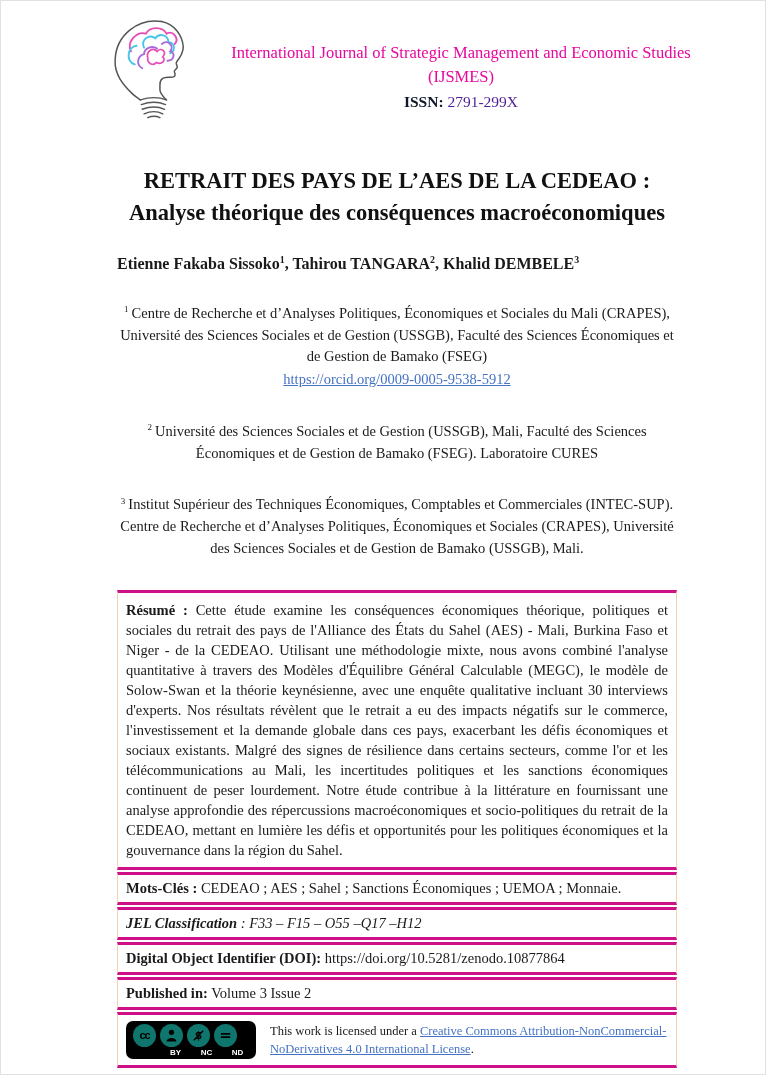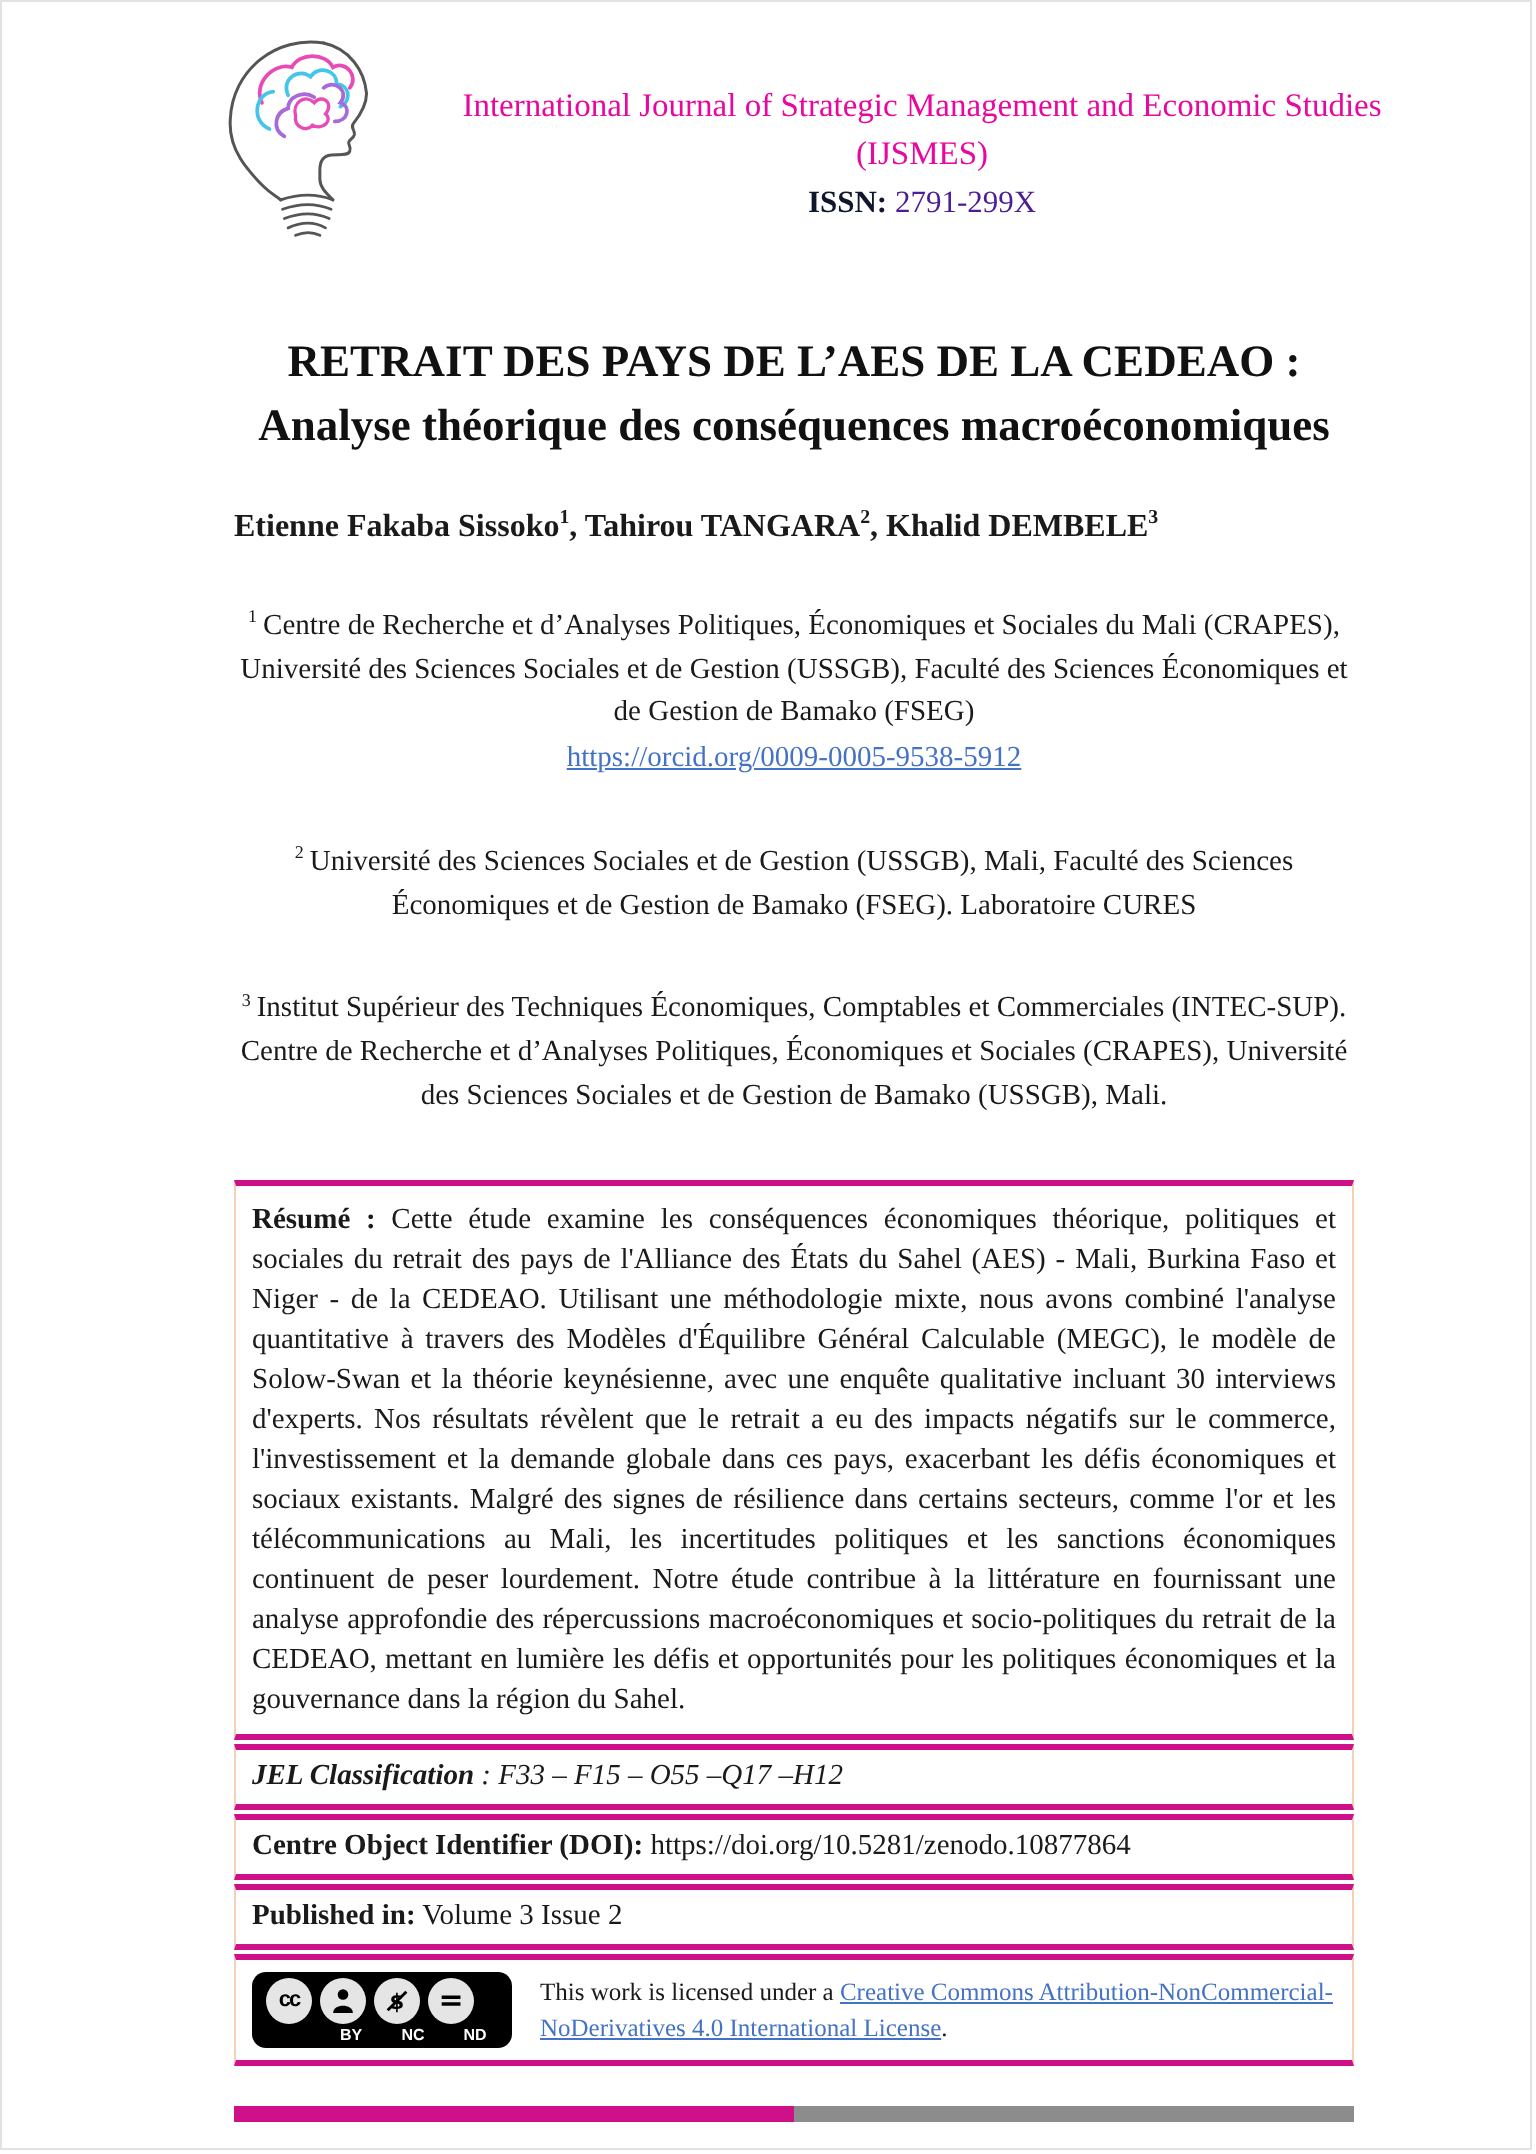--- a/index.html
+++ b/index.html
@@ -97,21 +97,21 @@
   .cc-badge {
     background: #000;
     border-radius: 7px;
     padding: 3px 7px 2px 7px;
     flex: 0 0 auto;
     display: inline-block;
   }
   .cc-circles { display: flex; gap: 4px; }
   .cc-circle {
     width: 23px; height: 23px;
-    background: #e5e5e5;
+    background: #0f766e;
     border-radius: 50%;
     display: flex; align-items: center; justify-content: center;
     overflow: hidden;
   }
   .cc-cc {
     font-family: "Liberation Sans", "DejaVu Sans", sans-serif;
     font-weight: bold; font-size: 11px; letter-spacing: -1px; color: #000;
   }
   .cc-eq { font-weight: bold; font-size: 15px; color: #000; font-family: "DejaVu Sans", sans-serif; }
   .cc-labels {
@@ -183,27 +183,31 @@
     <sup>3</sup><span>Institut Supérieur des Techniques Économiques, Comptables et Commerciales (INTEC-SUP). Centre de Recherche et d’Analyses Politiques, Économiques et Sociales (CRAPES), Université des Sciences Sociales et de Gestion de Bamako (USSGB), Mali.</span>
   </div>
 
   <section class="meta-table">
 
     <div class="meta-row abstract">
       <span class="b">Résumé :</span>
       <span>Cette étude examine les conséquences économiques théorique, politiques et sociales du retrait des pays de l'Alliance des États du Sahel (AES) - Mali, Burkina Faso et Niger - de la CEDEAO. Utilisant une méthodologie mixte, nous avons combiné l'analyse quantitative à travers des Modèles d'Équilibre Général Calculable (MEGC), le modèle de Solow-Swan et la théorie keynésienne, avec une enquête qualitative incluant 30 interviews d'experts. Nos résultats révèlent que le retrait a eu des impacts négatifs sur le commerce, l'investissement et la demande globale dans ces pays, exacerbant les défis économiques et sociaux existants. Malgré des signes de résilience dans certains secteurs, comme l'or et les télécommunications au Mali, les incertitudes politiques et les sanctions économiques continuent de peser lourdement. Notre étude contribue à la littérature en fournissant une analyse approfondie des répercussions macroéconomiques et socio-politiques du retrait de la CEDEAO, mettant en lumière les défis et opportunités pour les politiques économiques et la gouvernance dans la région du Sahel.</span>
     </div>
 
+    <div class="meta-row">
+      <span class="b">Mots-Clés :</span>
+      <span>CEDEAO ; AES ; Sahel ;  Sanctions Économiques ; UEMOA ; Monnaie.</span>
+    </div>
 
     <div class="meta-row">
       <span class="b i">JEL Classification</span><span class="i"> : F33 – F15 – O55 –Q17 –H12</span>
     </div>
 
     <div class="meta-row">
-      <span class="b">Centre Object Identifier (DOI):</span>
+      <span class="b">Digital Object Identifier (DOI):</span>
       <span>https://doi.org/10.5281/zenodo.10877864</span>
     </div>
 
     <div class="meta-row">
       <span class="b">Published in:</span>
       <span>Volume 3 Issue 2</span>
     </div>
 
     <div class="meta-row license">
       <div class="cc-badge">

